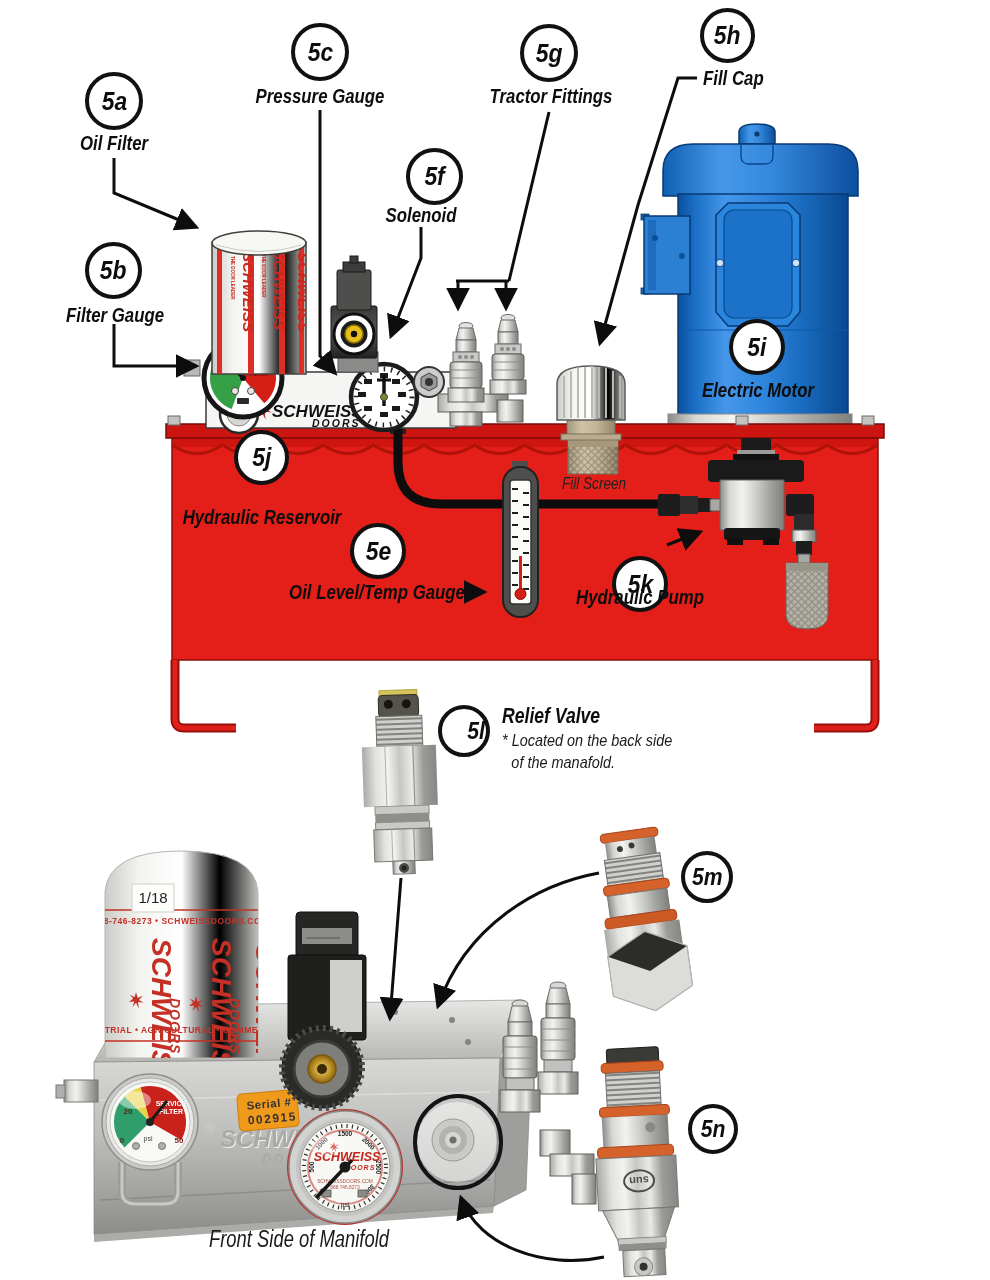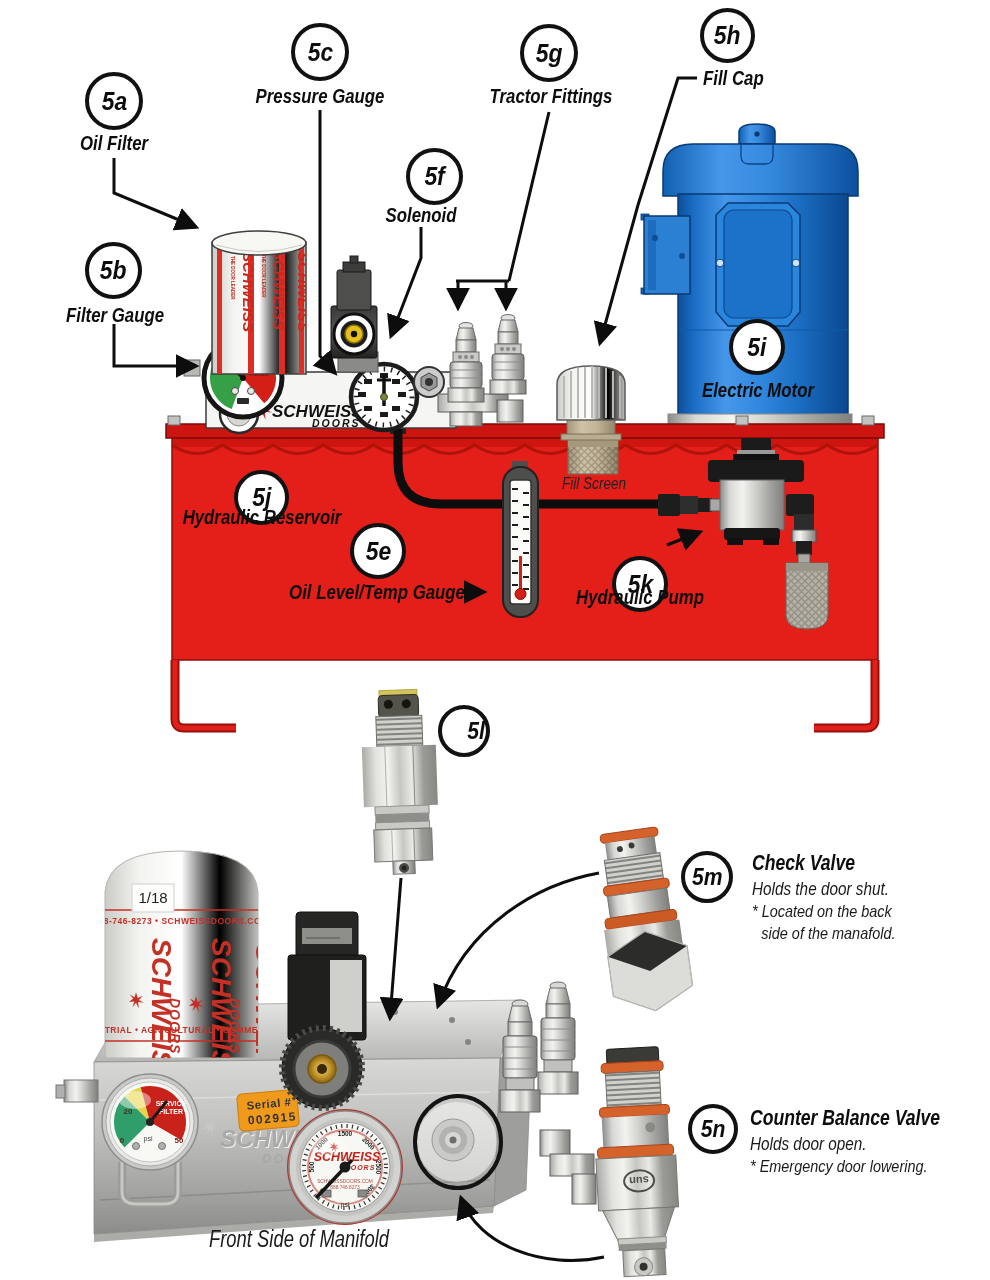--- a/index.html
+++ b/index.html
@@ -587,21 +587,21 @@
     </div>
 <div class="callout" style="left:520px;top:24px;width:58px;height:58px;">
       <span>5g</span>
     </div>
 <div class="callout" style="left:700px;top:8px;width:55px;height:55px;">
       <span>5h</span>
     </div>
 <div class="callout" style="left:729px;top:319px;width:56px;height:56px;">
       <span>5i</span>
     </div>
-<div class="callout" style="left:234px;top:470px;width:55px;height:55px;align-items:center;">
+<div class="callout" style="left:234px;top:430px;width:55px;height:55px;align-items:center;">
       <span>5j</span>
     </div>
 <div class="callout" style="left:350px;top:523px;width:56px;height:56px;">
       <span>5e</span>
     </div>
 <div class="callout" style="left:612px;top:556px;width:56px;height:56px;">
       <span>5k</span>
     </div>
 <div class="callout sm" style="left:438px;top:705px;width:52px;height:52px;justify-content:flex-end;">
       <span>5l</span>
@@ -617,30 +617,24 @@
 <div class="lbl center" style="left:115px;top:303px;">Filter Gauge</div>
 <div class="lbl center" style="left:320px;top:84px;">Pressure Gauge</div>
 <div class="lbl center" style="left:421px;top:203px;">Solenoid</div>
 <div class="lbl center" style="left:551px;top:84px;">Tractor Fittings</div>
 <div class="lbl left" style="left:703px;top:66px;">Fill Cap</div>
 <div class="lbl center" style="left:758px;top:378px;">Electric Motor</div>
 <div class="lbl center" style="left:262px;top:505px;">Hydraulic Reservoir</div>
 <div class="lbl center" style="left:377px;top:580px;">Oil Level/Temp Gauge</div>
 <div class="lbl center" style="left:640px;top:585px;">Hydraulic Pump</div>
 
-
-<div class="txtblock" style="left:752px;top:850px;">
-  <div class="title">Check Valve</div>
-  <div class="desc">Holds the door shut.</div>
-  <div class="note">* Located on the back</div>
-  <div class="note indent">side of the manafold.</div>
+<div class="txtblock" style="left:502px;top:703px;">
+  <div class="title">Relief Valve</div>
+  <div class="note">* Located on the back side</div>
+  <div class="note indent">of the manafold.</div>
 </div>
 
-<div class="txtblock" style="left:750px;top:1105px;">
-  <div class="title">Counter Balance Valve</div>
-  <div class="desc">Holds door open.</div>
-  <div class="note">* Emergency door lowering.</div>
-</div>
+
 
 <div class="smallcap" style="left:594px;top:475px;">Fill Screen</div>
 <div class="caption" style="left:299px;top:1226px;">Front Side of Manifold</div>
 
 </div>
 
 </body></html>

